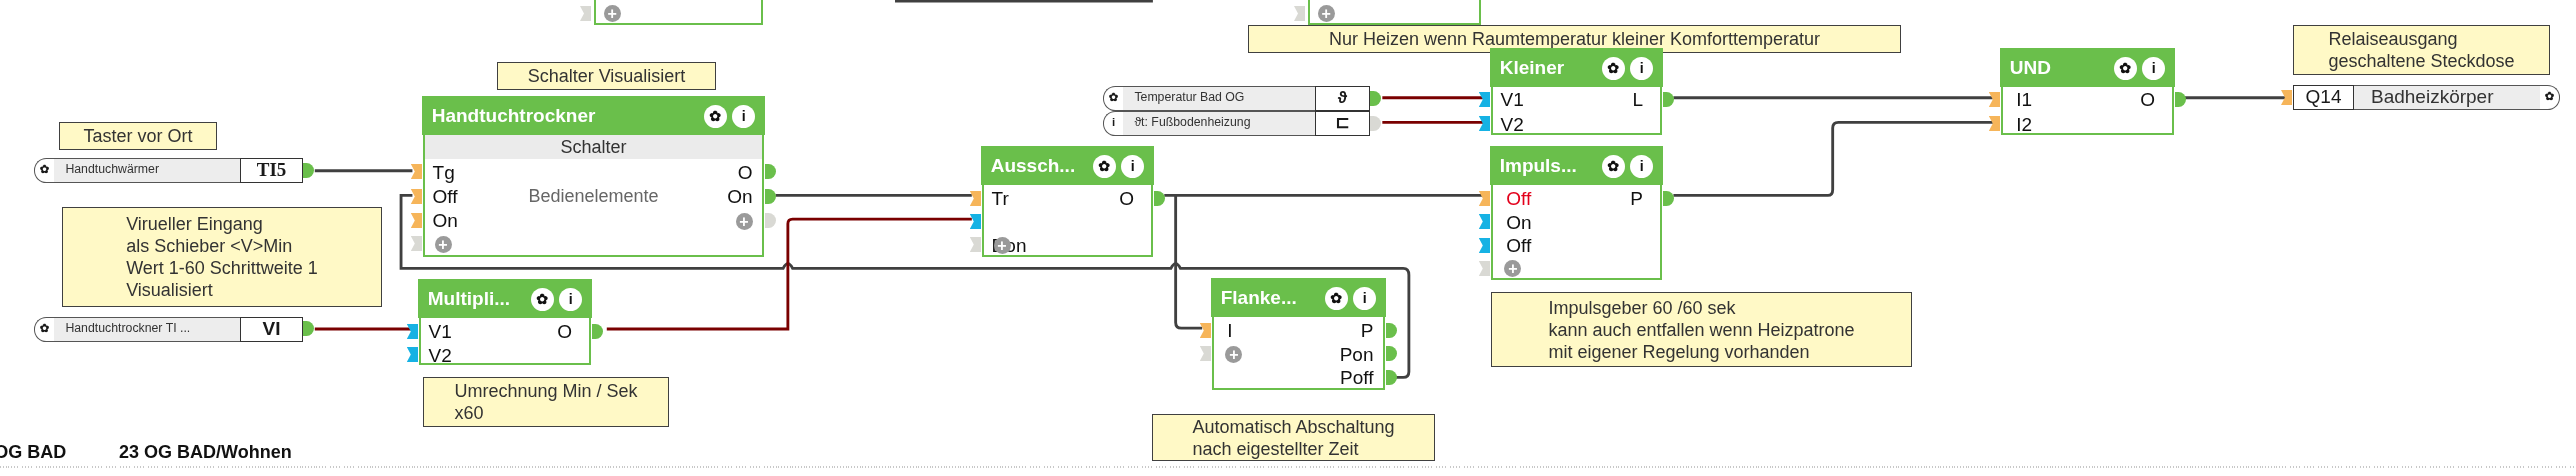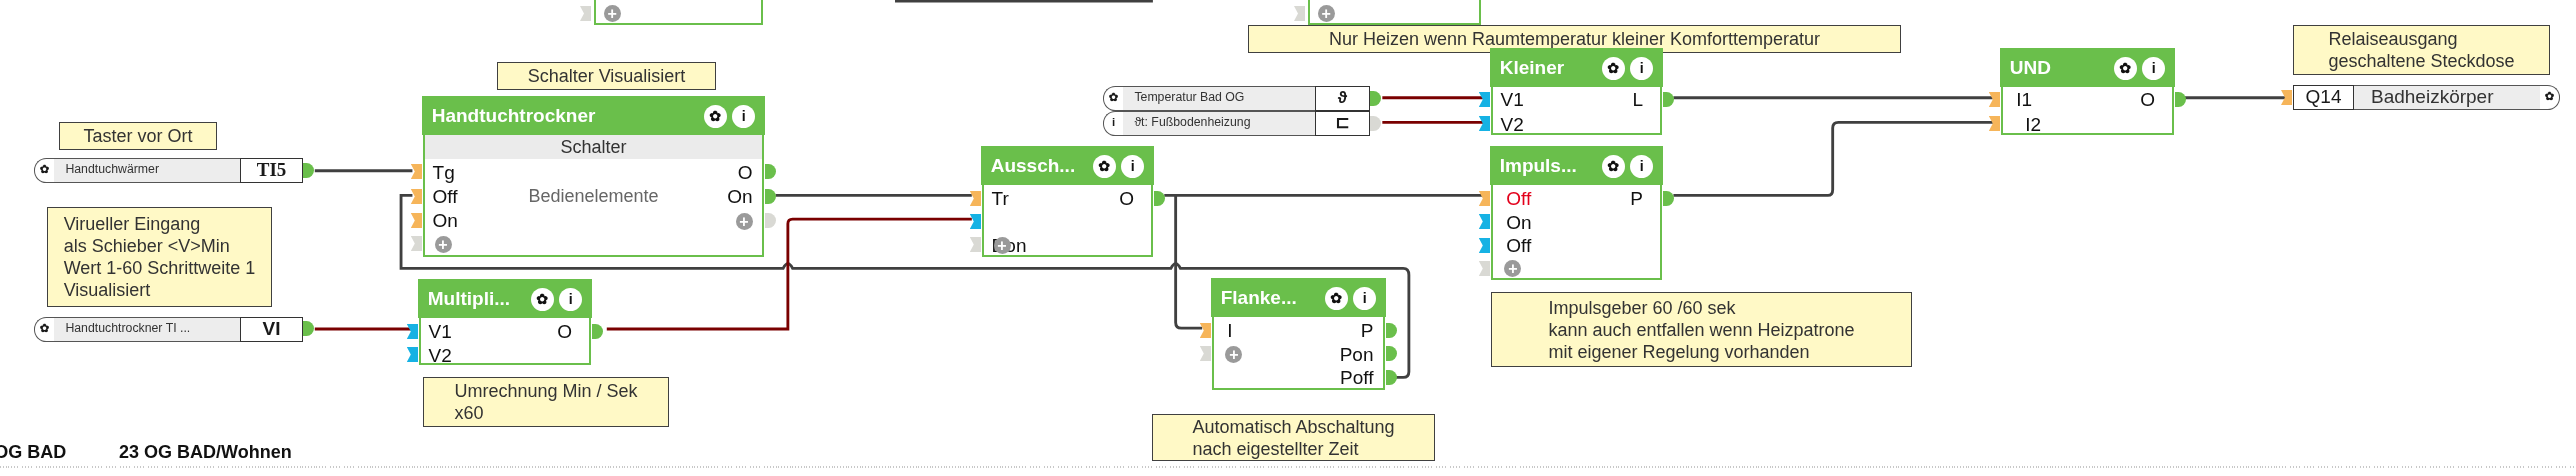--- a/index.html
+++ b/index.html
@@ -70,21 +70,21 @@
   <div class="pin gray" style="left:-16px;top:23px;"></div>
   <div class="plus" style="left:7.6px;top:22px;">+</div>
 </div>
 <div class="block" style="left:1308px;top:-19px;width:173px;height:44px;">
   <div class="pin gray" style="left:-16px;top:23px;"></div>
   <div class="plus" style="left:7.6px;top:22px;">+</div>
 </div>
 
 <div class="note" style="left:497px;top:62px;width:219px;height:27.5px;">Schalter Visualisiert</div>
 <div class="note" style="left:59px;top:122px;width:158px;height:27.5px;">Taster vor Ort</div>
-<div class="note" style="left:47px;top:207px;width:225px;height:100px;">Virueller Eingang
+<div class="note" style="left:62px;top:207px;width:320px;height:100px;">Virueller Eingang
 als Schieber &lt;V&gt;Min
 Wert 1-60 Schrittweite 1
 Visualisiert</div>
 <div class="note" style="left:423px;top:377px;width:246px;height:50px;">Umrechnung Min / Sek
 x60</div>
 <div class="note" style="left:1248px;top:25px;width:653px;height:27.5px;">Nur Heizen wenn Raumtemperatur kleiner  Komforttemperatur</div>
 <div class="note" style="left:1491px;top:292px;width:421px;height:75px;">Impulsgeber 60 /60 sek
 kann auch entfallen wenn Heizpatrone
 mit eigener Regelung vorhanden</div>
 <div class="note" style="left:1152px;top:414px;width:283px;height:47px;">Automatisch Abschaltung
@@ -217,21 +217,21 @@
   <div class="outpin" style="right:-14.2px;top:42px;"></div>
   <div class="outpin" style="right:-14.2px;top:65px;"></div>
   <div class="outpin" style="right:-14.2px;top:89px;"></div>
 </div>
 
 <div class="block" style="left:2001px;top:49px;width:173px;height:86px;">
   <div class="hdr"><span>UND</span>
     <span class="bt gear">✿</span>
     <span class="bt info">i</span></div>
   <div class="port in" style="top:37px;left:13.3px;">I1</div>
-  <div class="port in" style="top:62px;left:13.3px;margin-left:9px;">I2</div>
+  <div class="port in" style="top:62px;left:13.3px;">I2</div>
   <div class="port out" style="top:37px;right:17px;">O</div>
   <div class="pin orange" style="left:-14.2px;top:41px;"></div>
   <div class="pin orange" style="left:-14.2px;top:65px;"></div>
   <div class="outpin" style="right:-14.2px;top:41px;"></div>
 </div>
 
 <div class="status" style="left:-5.7px;">OG BAD</div>
 <div class="status" style="left:119px;">23 OG BAD/Wohnen</div>
 <div class="dots"></div>
 <div class="watermark">Windows aktivieren</div>

